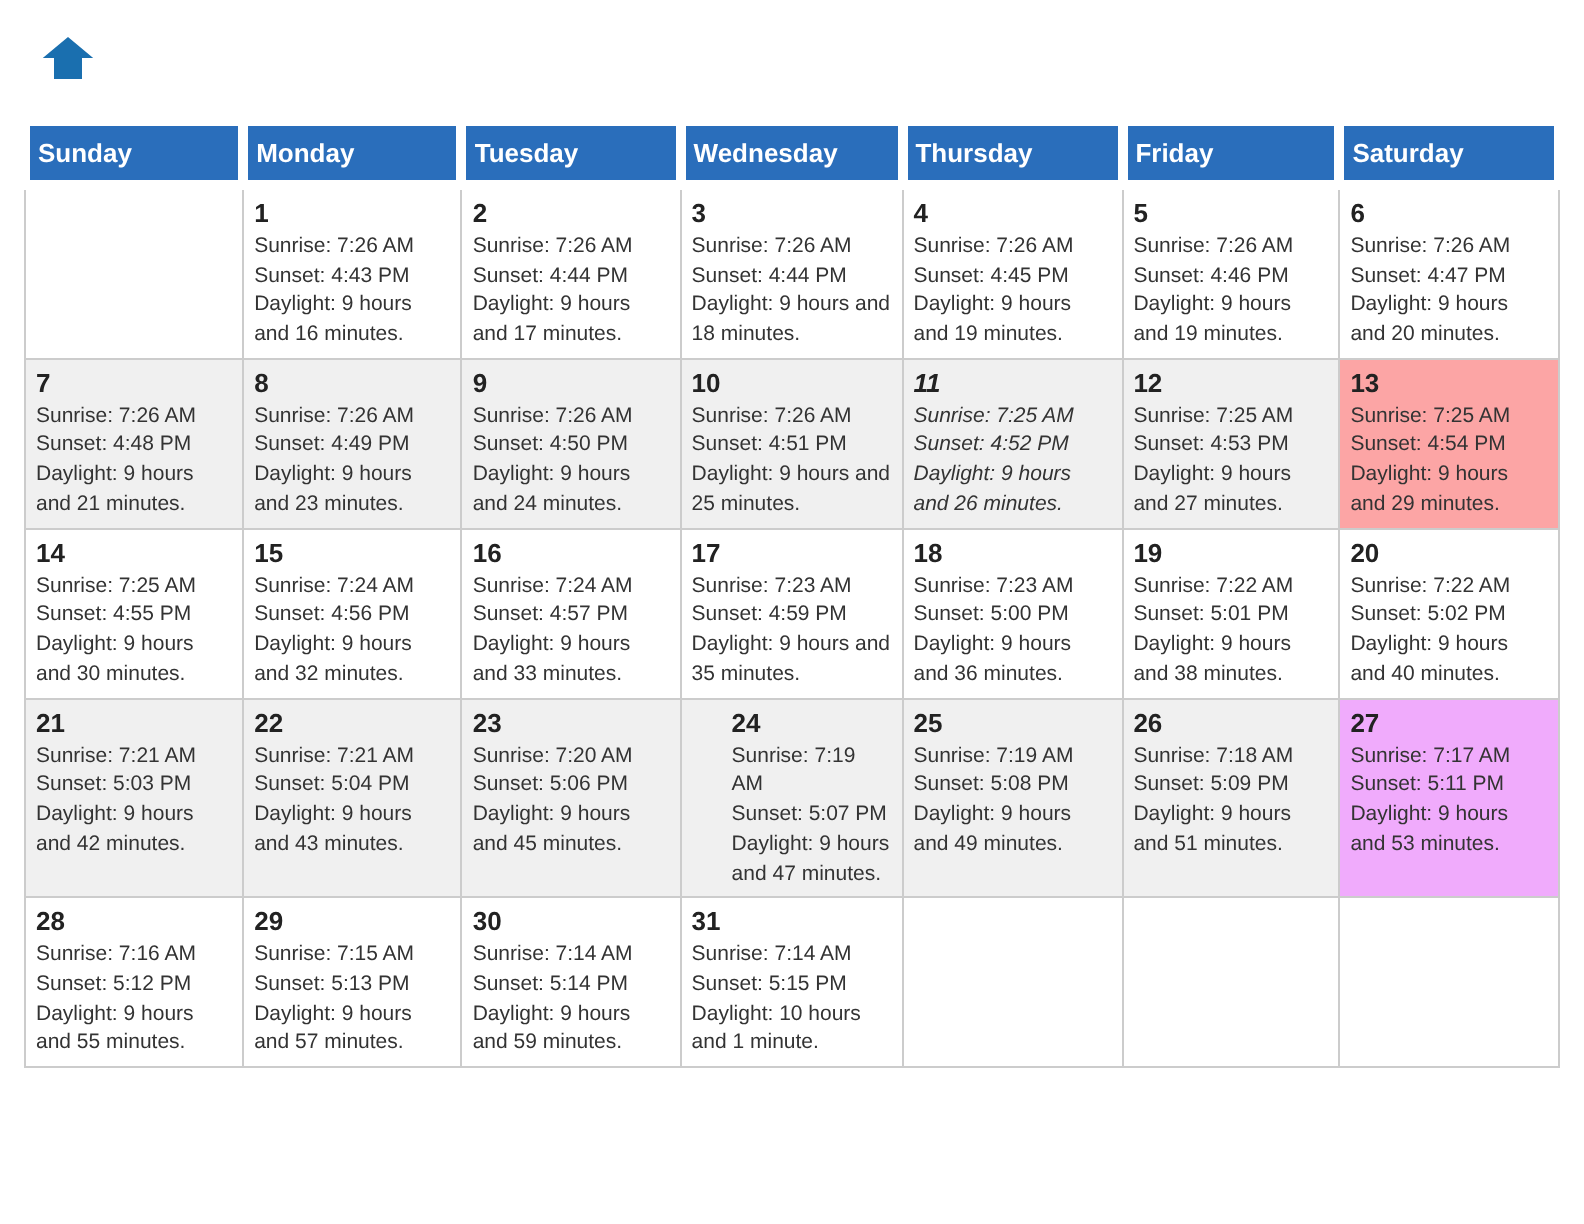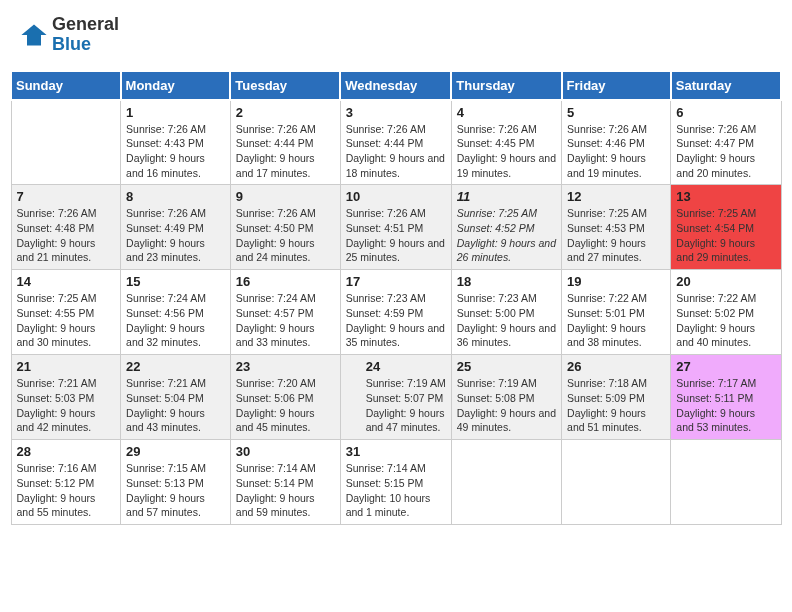--- a/index.html
+++ b/index.html
@@ -54,21 +54,21 @@
     }
     .calendar thead tr {
       background-color: #2a6ebb;
       color: #fff;
     }
     .calendar thead th {
       padding: 6px 4px;
       text-align: left;
       font-size: 13px;
       font-weight: bold;
-      border: 2px solid #ffffff;
+      border: 5px solid #ffffff;
     }
     .calendar tbody tr {
       background: #fff;
     }
     .calendar tbody tr:nth-child(even) {
       background: #f5f5f5;
     }
     .calendar tbody td {
       vertical-align: top;
       padding: 4px 5px;
@@ -93,24 +93,20 @@
     }
   </style>
 </head>
 <body>
 
 <div class="header">
   <div class="logo">
     <svg class="logo-icon" viewBox="0 0 40 40">
       <polygon points="20,5 38,20 30,20 30,35 10,35 10,20 2,20" fill="#1a6faf"></polygon>
     </svg>
-    <div class="logo-text">
-      <span class="logo-general">General</span>
-      <span class="logo-blue">Blue</span>
-    </div>
   </div>
   <div class="title-block">
   </div>
 </div>
 
 <table class="calendar">
   <thead>
     <tr>
     <th>Sunday</th>
         <th>Monday</th>
@@ -167,21 +163,21 @@
           <div class="day-detail">Sunrise: 7:26 AM<br>Sunset: 4:51 PM<br>Daylight: 9 hours and 25 minutes.</div>
         </td>
         <td style="background-color: rgb(240, 240, 240); font-style: italic;">
           <div class="day-number">11</div>
           <div class="day-detail">Sunrise: 7:25 AM<br>Sunset: 4:52 PM<br>Daylight: 9 hours and 26 minutes.</div>
         </td>
         <td style="background-color: rgb(240, 240, 240);">
           <div class="day-number">12</div>
           <div class="day-detail">Sunrise: 7:25 AM<br>Sunset: 4:53 PM<br>Daylight: 9 hours and 27 minutes.</div>
         </td>
-        <td style="background-color: #ef4444;">
+        <td style="background-color: #fca5a5;">
           <div class="day-number">13</div>
           <div class="day-detail">Sunrise: 7:25 AM<br>Sunset: 4:54 PM<br>Daylight: 9 hours and 29 minutes.</div>
         </td>
       </tr>
       <tr style="background-color: rgb(255, 255, 255);">
         <td style="background-color: rgb(255, 255, 255);">
           <div class="day-number">14</div>
           <div class="day-detail">Sunrise: 7:25 AM<br>Sunset: 4:55 PM<br>Daylight: 9 hours and 30 minutes.</div>
         </td>
         <td style="background-color: rgb(255, 255, 255);">

